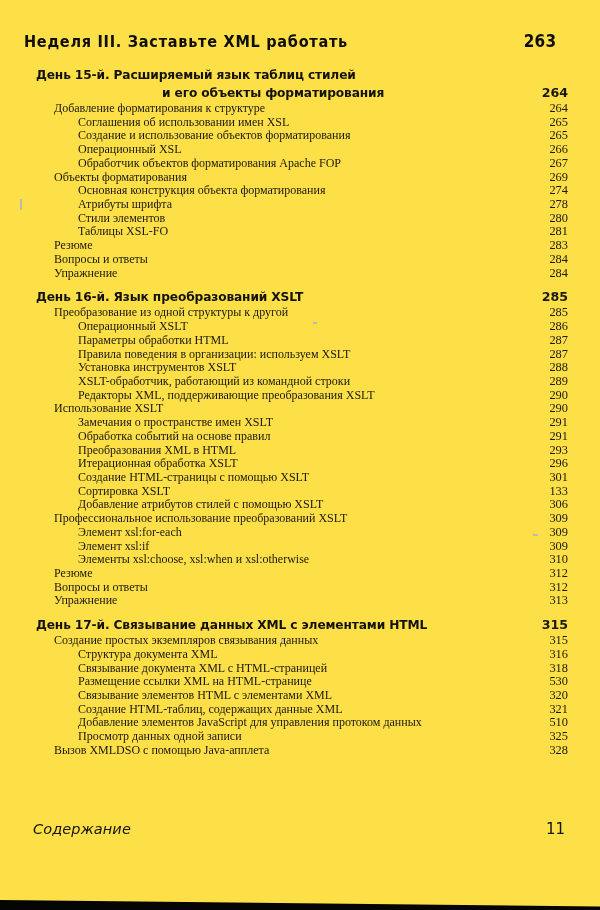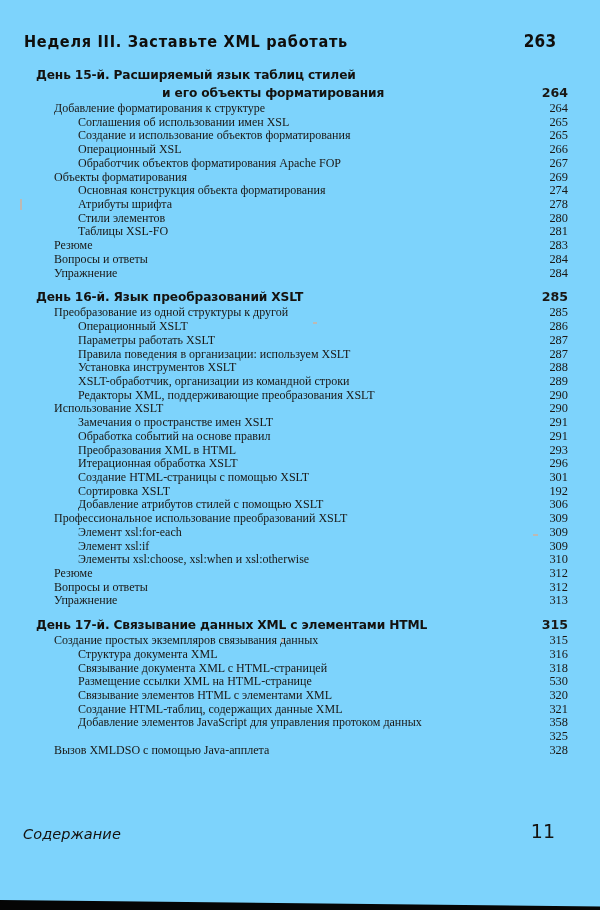--- a/index.html
+++ b/index.html
@@ -17,21 +17,21 @@
     color: #15130f;
     -webkit-font-smoothing: antialiased;
   }
 
   .page {
     position: absolute;
     left: 0;
     top: 0;
     width: 600px;
     height: 910px;
-    background: #7dd3fc;
+    background: #fde047;
   }
 
   
   .running-head {
     position: absolute;
     left: 24px;
     top: 31px;
     width: 532px;
     display: flex;
     align-items: baseline;
@@ -134,37 +134,37 @@
   
   .toc-row.lvl1 .toc-label { left: 42px; }
   .toc-row.lvl2 .toc-label { left: 66px; text-align: center; }
 
   .gap-before { margin-top: 8px; }
   .gap-small  { margin-top: 1px; }
 
   
   .footer {
     position: absolute;
-    left: 23px;
+    left: 33px;
     top: 820px;
     width: 532px;
     display: flex;
-    align-items: flex-end;
+    align-items: center;
     justify-content: space-between;
   }
   .footer-title {
     font-family: "DejaVu Sans", sans-serif;
     font-style: italic;
     font-size: 14.5px;
     color: #15130f;
     letter-spacing: 0.1px;
   }
   .footer-page {
     font-family: "DejaVu Sans", sans-serif;
-    font-size: 19px;
+    font-size: 15px;
     color: #15130f;
   }
 
   
   .scan-edge-bottom {
     position: absolute;
     left: -8px;
     bottom: -3px;
     width: 616px;
     height: 13px;
@@ -253,33 +253,33 @@
       </div>
       <div class="toc-row lvl1 gap-small">
         <span class="toc-label">Преобразование из одной структуры к другой</span>
         <span class="toc-page">285</span>
       </div>
       <div class="toc-row lvl2">
         <span class="toc-label">Операционный XSLT</span>
         <span class="toc-page">286</span>
       </div>
       <div class="toc-row lvl2">
-        <span class="toc-label">Параметры работать XSLT</span>
+        <span class="toc-label">Параметры обработки HTML</span>
         <span class="toc-page">287</span>
       </div>
       <div class="toc-row lvl2">
         <span class="toc-label">Правила поведения в организации: используем XSLT</span>
         <span class="toc-page">287</span>
       </div>
       <div class="toc-row lvl2">
         <span class="toc-label">Установка инструментов XSLT</span>
         <span class="toc-page">288</span>
       </div>
       <div class="toc-row lvl2">
-        <span class="toc-label">XSLT-обработчик, организации из командной строки</span>
+        <span class="toc-label">XSLT-обработчик, работающий из командной строки</span>
         <span class="toc-page">289</span>
       </div>
       <div class="toc-row lvl2">
         <span class="toc-label">Редакторы XML, поддерживающие преобразования XSLT</span>
         <span class="toc-page">290</span>
       </div>
       <div class="toc-row lvl1">
         <span class="toc-label">Использование XSLT</span>
         <span class="toc-page">290</span>
       </div>
@@ -298,21 +298,21 @@
       <div class="toc-row lvl2">
         <span class="toc-label">Итерационная обработка XSLT</span>
         <span class="toc-page">296</span>
       </div>
       <div class="toc-row lvl2">
         <span class="toc-label">Создание HTML-страницы с помощью XSLT</span>
         <span class="toc-page">301</span>
       </div>
       <div class="toc-row lvl2">
         <span class="toc-label">Сортировка XSLT</span>
-        <span class="toc-page">192</span>
+        <span class="toc-page">133</span>
       </div>
       <div class="toc-row lvl2">
         <span class="toc-label">Добавление атрибутов стилей с помощью XSLT</span>
         <span class="toc-page">306</span>
       </div>
       <div class="toc-row lvl1">
         <span class="toc-label">Профессиональное использование преобразований XSLT</span>
         <span class="toc-page">309</span>
       </div>
       <div class="toc-row lvl2">
@@ -362,23 +362,24 @@
       <div class="toc-row lvl2">
         <span class="toc-label">Связывание элементов HTML с элементами XML</span>
         <span class="toc-page">320</span>
       </div>
       <div class="toc-row lvl2">
         <span class="toc-label">Создание HTML-таблиц, содержащих данные XML</span>
         <span class="toc-page">321</span>
       </div>
       <div class="toc-row lvl2">
         <span class="toc-label">Добавление элементов JavaScript для управления протоком данных</span>
-        <span class="toc-page">358</span>
-      </div>
-      <div class="toc-row lvl2">
+        <span class="toc-page">510</span>
+      </div>
+      <div class="toc-row lvl2">
+        <span class="toc-label">Просмотр данных одной записи</span>
         <span class="toc-page">325</span>
       </div>
       <div class="toc-row lvl1">
         <span class="toc-label">Вызов XMLDSO с помощью Java-апплета</span>
         <span class="toc-page">328</span>
       </div>
     </div>
 
   <div class="footer">
     <div class="footer-title">Содержание</div>

